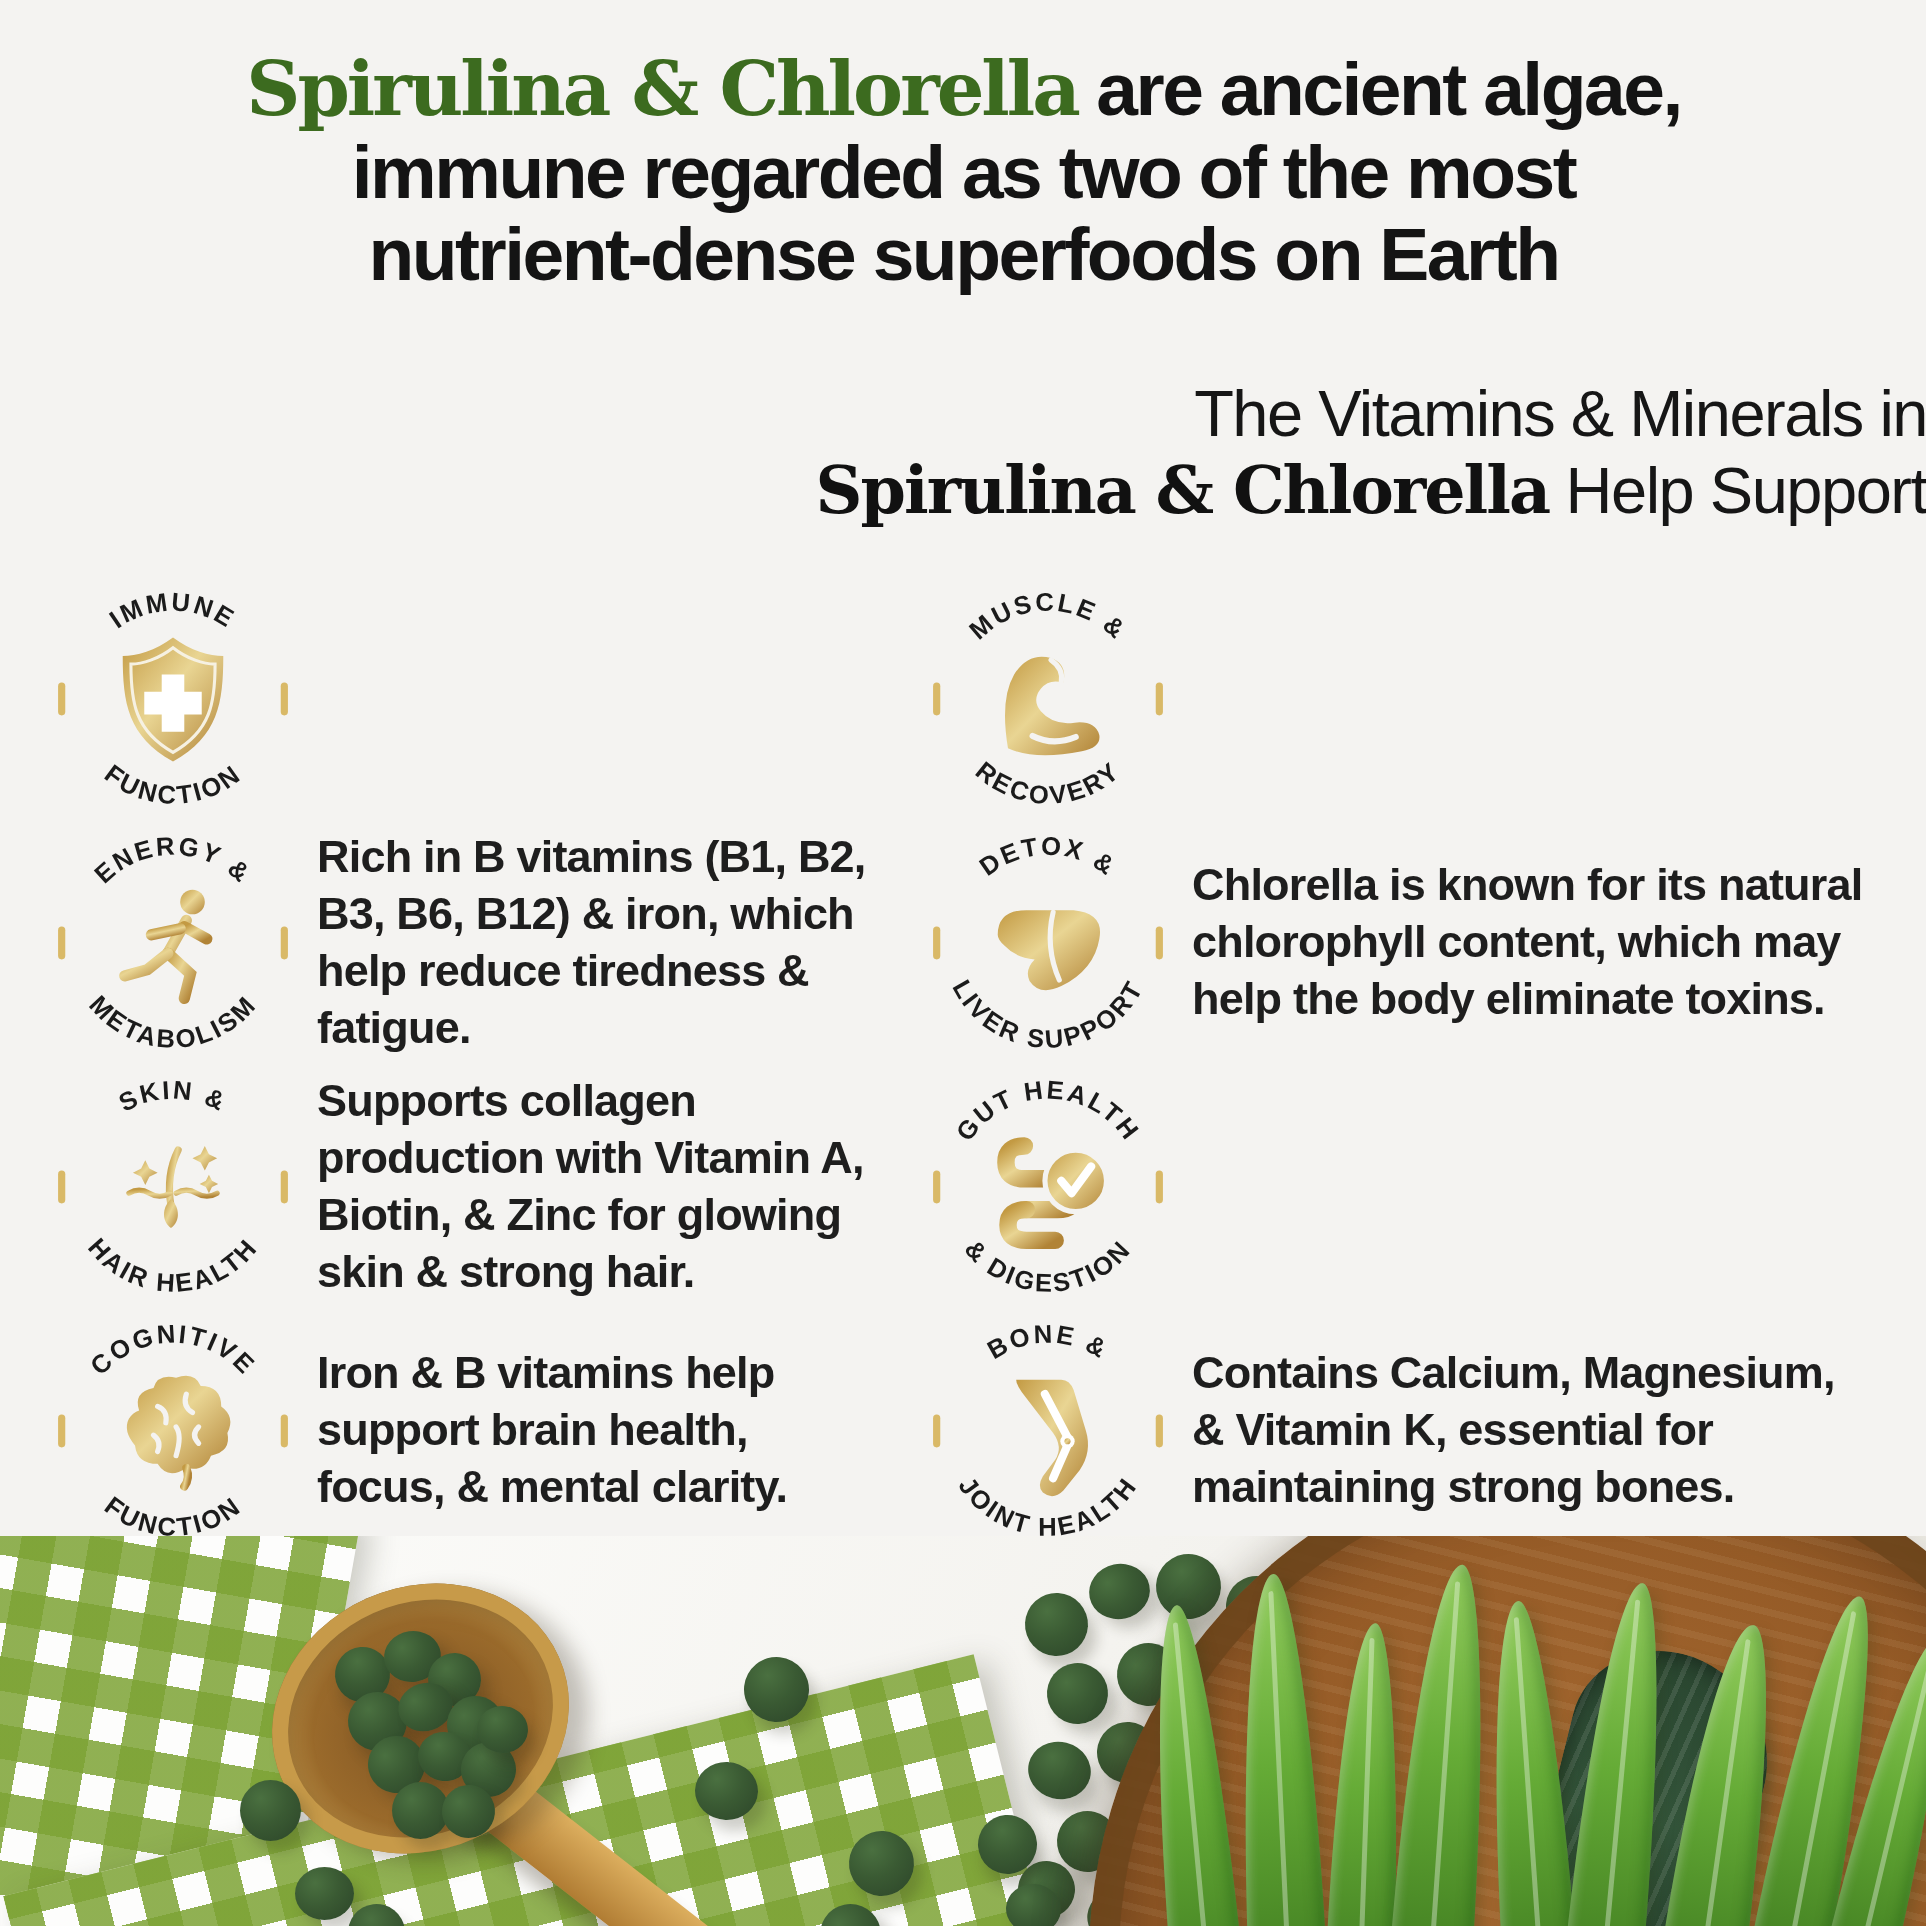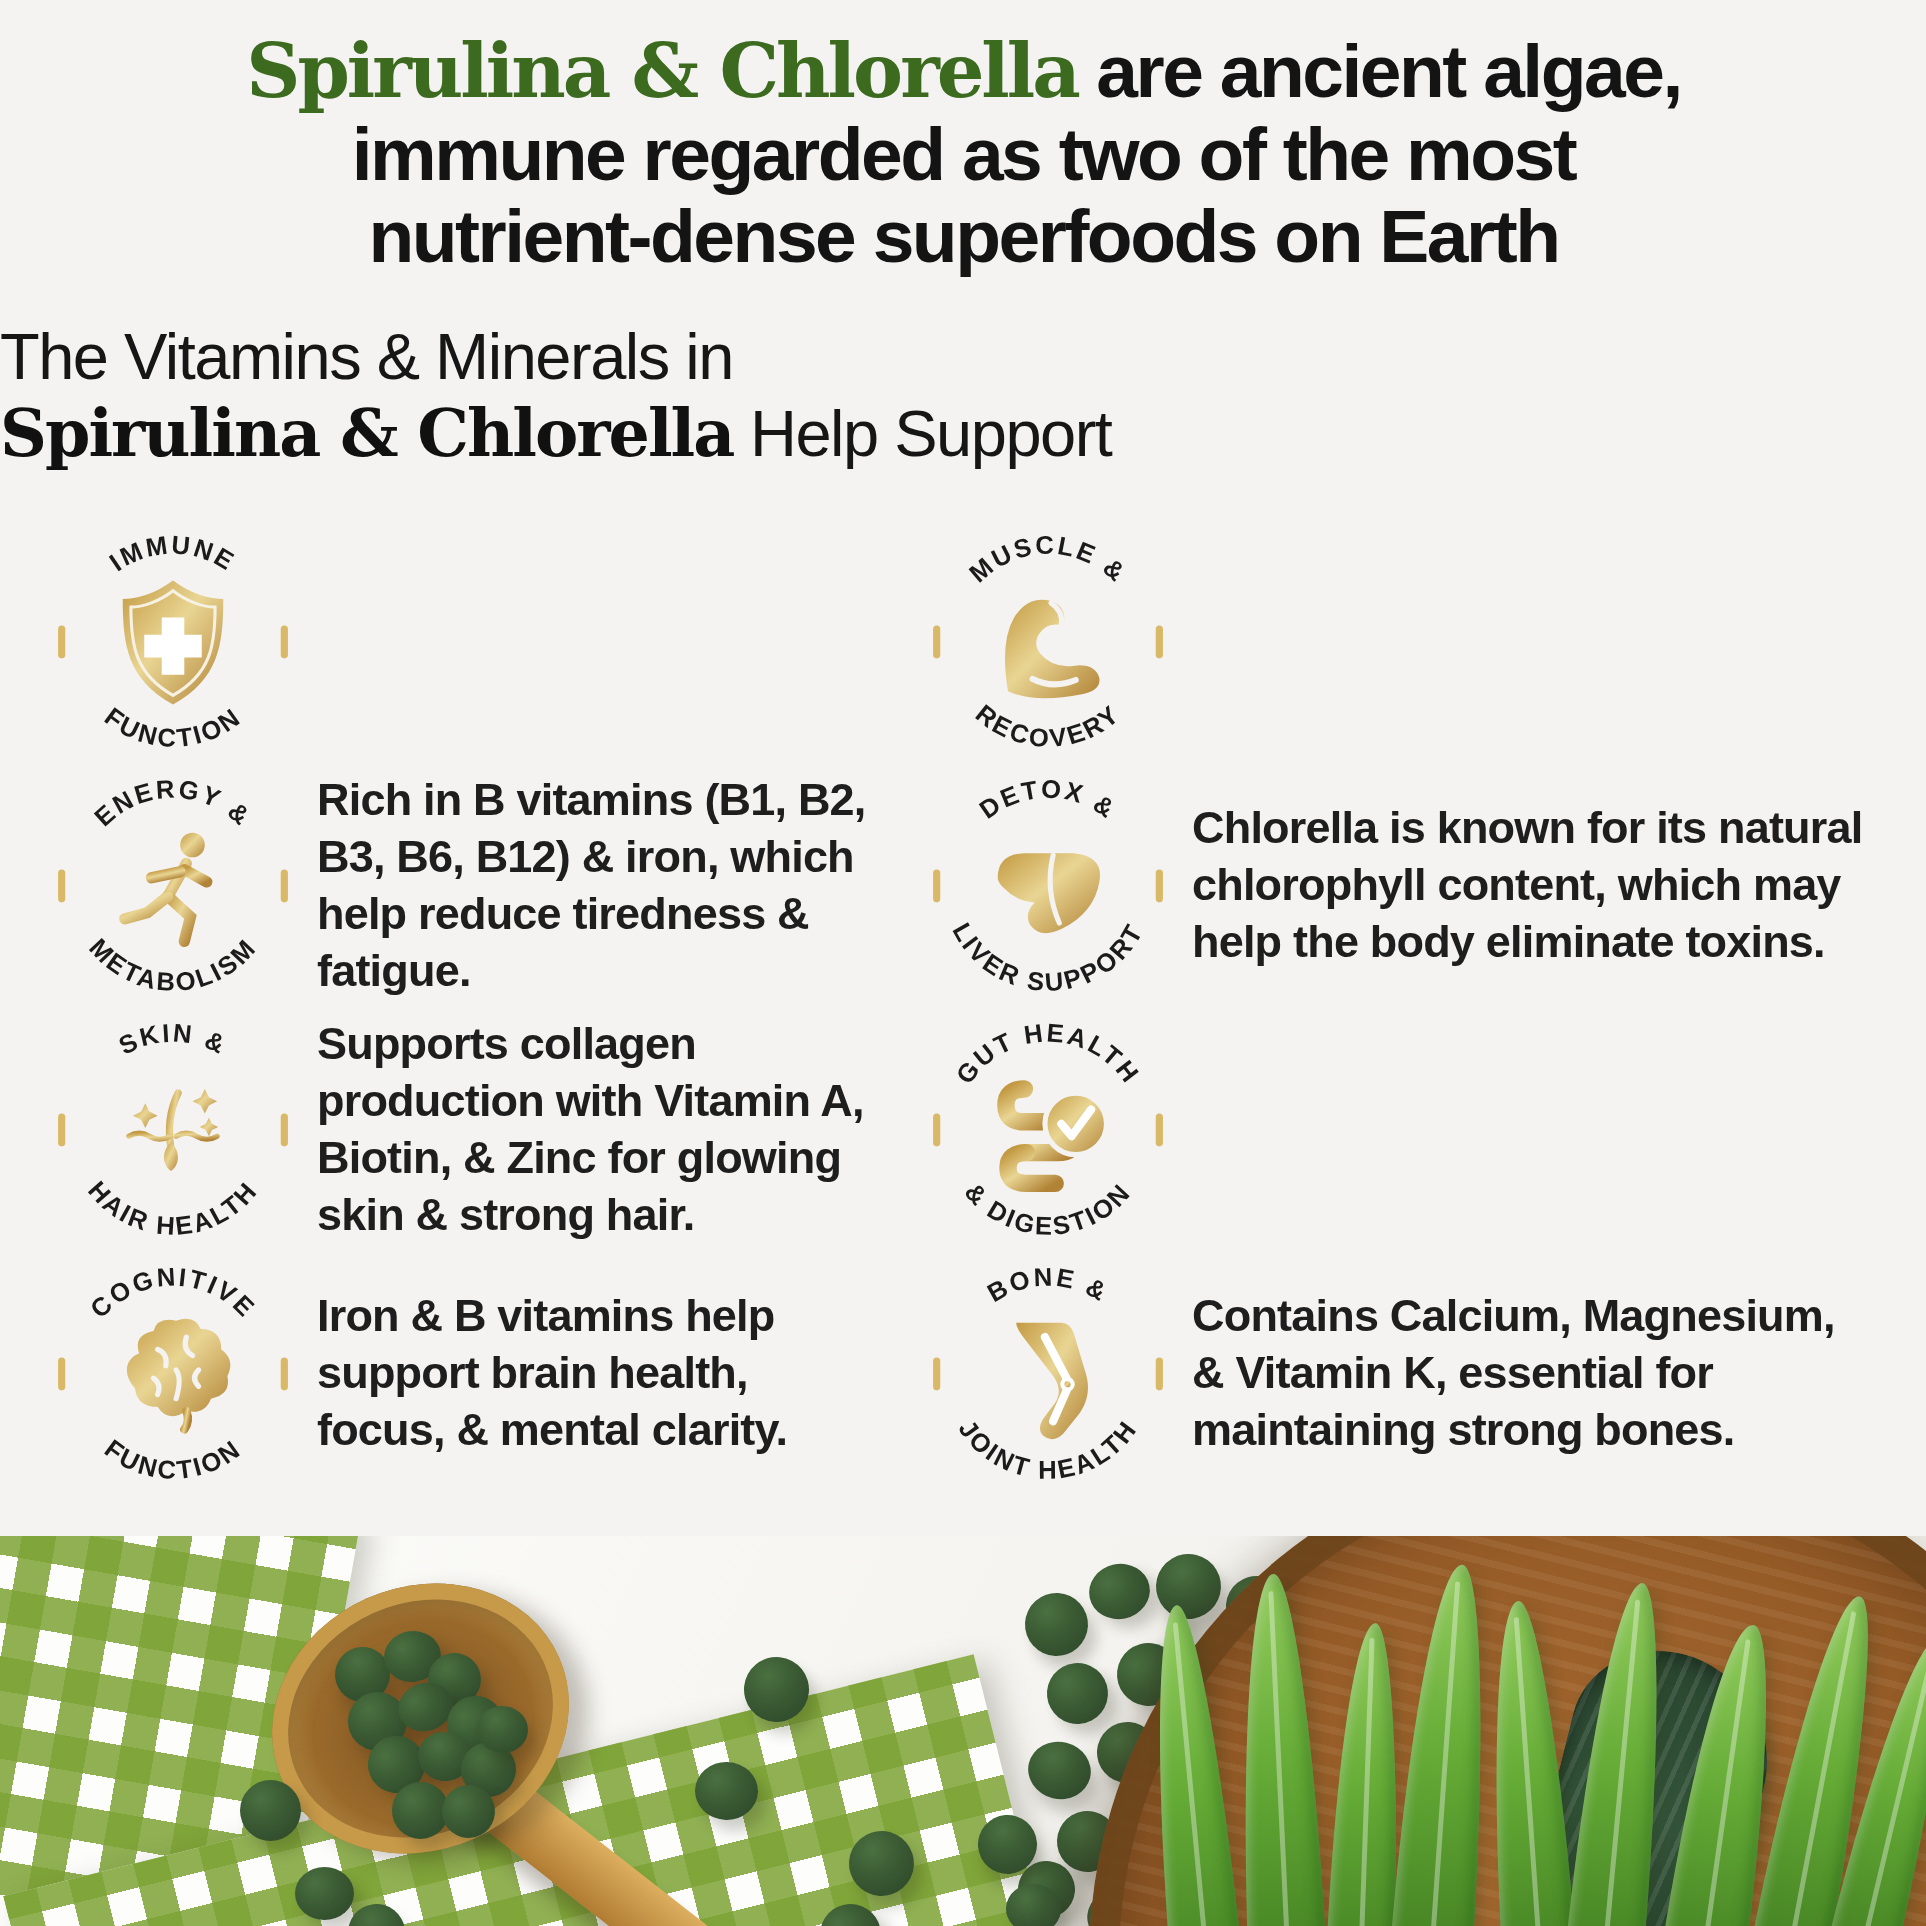--- a/index.html
+++ b/index.html
@@ -3,27 +3,27 @@
 <meta charset="utf-8">
 <style>
   html,body{margin:0;padding:0;}
   body{
     width:1927px;height:1927px;position:relative;overflow:hidden;
     background:#f4f3f1;
     font-family:"Liberation Sans", sans-serif;
     color:#1f1f1f;
   }
   
-  .headline{padding-top:30px;text-align:center;line-height:1.10;}
+  .headline{padding-top:48px;text-align:center;line-height:1.10;}
   .h-line{font-size:75px;font-weight:700;letter-spacing:-2.5px;color:#141414;}
   .brand-green{
     font-family:"DejaVu Serif", serif;font-weight:700;color:#3c6b1f;letter-spacing:-3px;
   }
   
-  .subheading{margin-top:41px;text-align:left;line-height:1.18;}
+  .subheading{margin-top:80px;text-align:right;line-height:1.18;}
   .s-line{font-size:65px;font-weight:400;letter-spacing:-1.5px;color:#161616;}
   .brand-black{font-family:"DejaVu Serif", serif;font-weight:700;letter-spacing:-2px;color:#111;}
   
   .benefits{
     margin-top:46px;padding-left:55px;
     display:grid;grid-template-columns:875px auto;grid-auto-rows:244px;
   }
   .benefit{display:flex;align-items:center;gap:26px;}
   .badge{width:236px;height:236px;flex:0 0 auto;display:block;}
   .arc{

